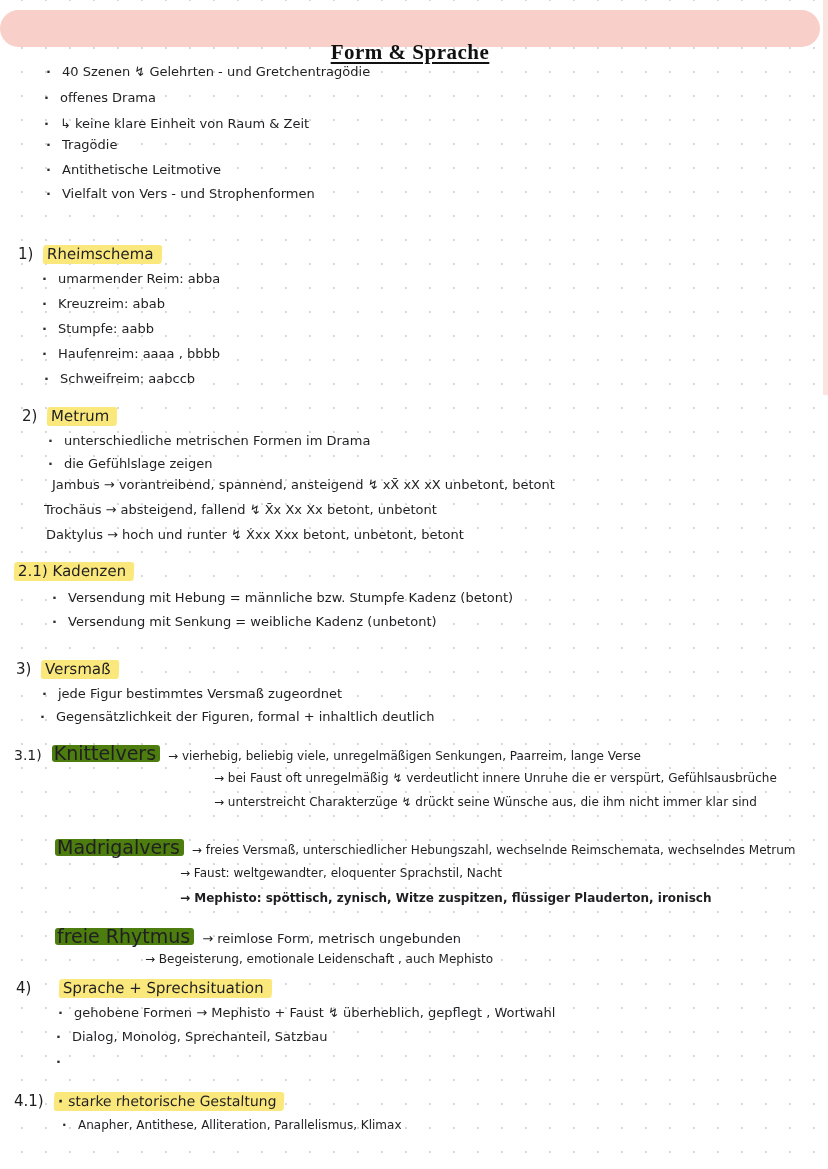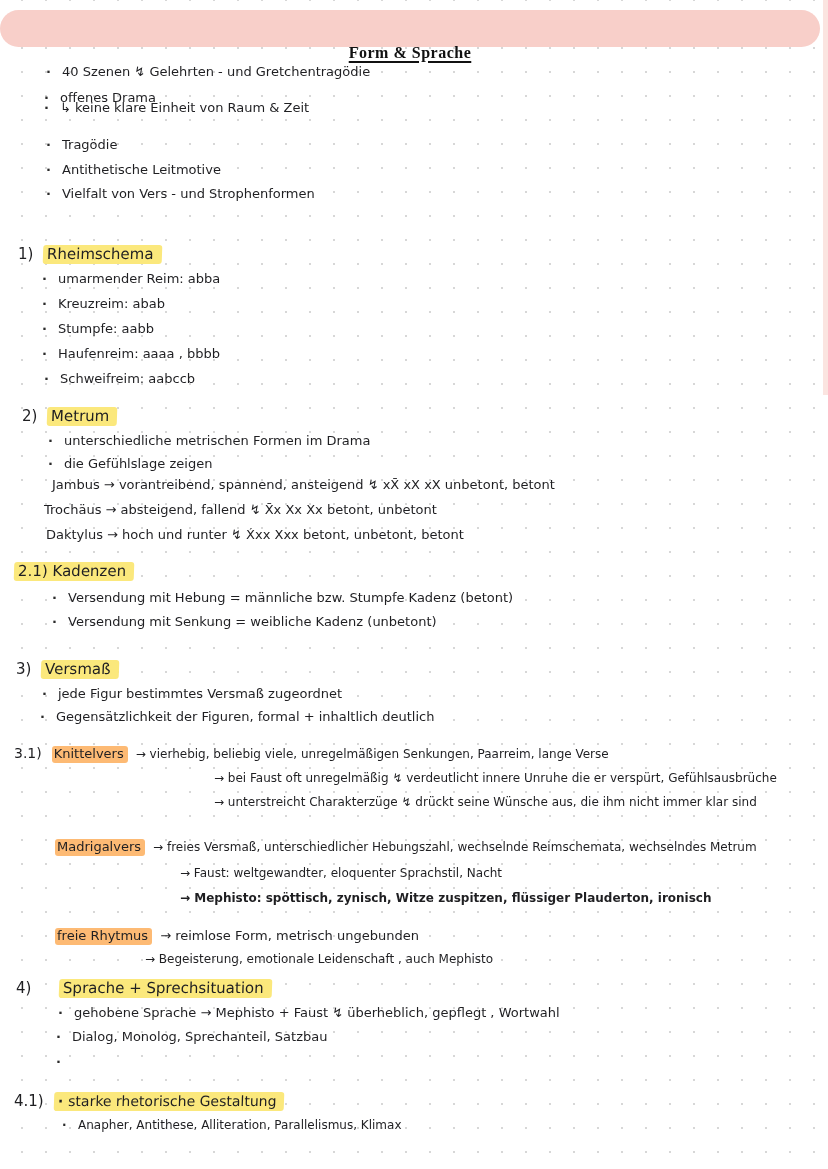--- a/index.html
+++ b/index.html
@@ -12,21 +12,21 @@
     font-family:"DejaVu Sans", sans-serif;
     color:#1f1f22;
   }
   .banner{
     position:absolute;left:0;top:10px;width:820px;height:37px;
     background:#f8cfc9;border-radius:19px;
     display:flex;align-items:center;justify-content:center;
   }
   .banner .title{
     font-family:"Liberation Serif", serif;
-    font-weight:700;font-size:16px;color:#111;
+    font-weight:700;font-size:21px;color:#111;
     text-decoration:underline;text-underline-offset:3px;text-decoration-thickness:2px;
     letter-spacing:.5px;
     margin-top:48px;
   }
   .edge-strip{
     position:absolute;right:0;top:0;width:5px;height:395px;
     background:rgba(248,205,198,.55);
   }
   .line{position:absolute;white-space:nowrap;font-size:13px;line-height:16px;}
   .sm{font-size:12px;}
@@ -35,36 +35,36 @@
     font-weight:700;
   }
   .num{display:inline-block;font-size:15px;font-weight:500;margin-right:10px;}
   .hl{
     background:#fbe87c;padding:1px 8px 2px 4px;border-radius:3px;
     font-size:15px;font-weight:500;
     box-decoration-break:clone;
   }
   .hl.sk{transform:skewX(-2deg);display:inline-block;}
   .lbl-hl{
-    background:#fdba74;padding:0 4px 1px 2px;border-radius:3px;
-    font-size:13px;font-weight:500;display:inline-block;
+    background:#4d7c0f;padding:0 4px 1px 2px;border-radius:3px;
+    font-size:19px;font-weight:500;display:inline-block;
   }
   .after-label{margin-left:8px;}
 </style>
 </head>
 <body>
 
 <div class="banner">
   <span class="title">Form &amp; Sprache</span>
 </div>
 <div class="edge-strip"></div>
 
 <div class="line bullet-line" style="left:46px;top:64px;"><span>40 Szenen ↯ Gelehrten - und Gretchentragödie</span></div>
 <div class="line bullet-line" style="left:44px;top:90px;"><span>offenes Drama</span></div>
-<div class="line bullet-line" style="left:44px;top:100px;"><span>↳ keine klare Einheit von Raum &amp; Zeit</span></div>
+<div class="line bullet-line" style="left:44px;top:116px;"><span>↳ keine klare Einheit von Raum &amp; Zeit</span></div>
 <div class="line bullet-line" style="left:46px;top:137px;"><span>Tragödie</span></div>
 <div class="line bullet-line" style="left:46px;top:162px;"><span>Antithetische Leitmotive</span></div>
 <div class="line bullet-line" style="left:46px;top:186px;"><span>Vielfalt von Vers - und Strophenformen</span></div>
 
 <div class="line" style="left:18px;top:245px;">
   <span class="num">1)</span><span class="hl sk">Rheimschema</span>
 </div>
 <div class="line bullet-line" style="left:42px;top:271px;"><span>umarmender Reim: abba</span></div>
 <div class="line bullet-line" style="left:42px;top:296px;"><span>Kreuzreim: abab</span></div>
 <div class="line bullet-line" style="left:42px;top:321px;"><span>Stumpfe: aabb</span></div>
@@ -105,20 +105,20 @@
 <div class="line sm" style="left:180px;top:890px;font-weight:bold;"><span>→ Mephisto: spöttisch, zynisch, Witze zuspitzen, flüssiger Plauderton, ironisch</span></div>
 
 <div class="line" style="left:55px;top:928px;">
   <span class="lbl-hl">freie Rhytmus</span><span class="after-label">→ reimlose Form, metrisch ungebunden</span>
 </div>
 <div class="line sm" style="left:145px;top:951px;"><span>→ Begeisterung, emotionale Leidenschaft , auch Mephisto</span></div>
 
 <div class="line" style="left:16px;top:979px;">
   <span class="num" style="margin-right:28px;">4)</span><span class="hl sk">Sprache + Sprechsituation</span>
 </div>
-<div class="line bullet-line" style="left:58px;top:1005px;"><span>gehobene Sprache → Mephisto + Faust ↯ überheblich, gepflegt , Wortwahl</span></div>
+<div class="line bullet-line" style="left:58px;top:1005px;"><span>gehobene Formen → Mephisto + Faust ↯ überheblich, gepflegt , Wortwahl</span></div>
 <div class="line bullet-line" style="left:56px;top:1029px;"><span>Dialog, Monolog, Sprechanteil, Satzbau</span></div>
 <div class="line bullet-line" style="left:56px;top:1054px;"></div>
 
 <div class="line" style="left:14px;top:1092px;">
   <span class="num" style="">4.1)</span><span class="hl sk" style="font-size:14px;"><span style="font-weight:700;">· </span><span>starke rhetorische Gestaltung</span></span>
 </div>
 <div class="line bullet-line sm" style="left:62px;top:1117px;"><span>Anapher, Antithese, Alliteration, Parallelismus, Klimax</span></div>
 
 </body></html>

